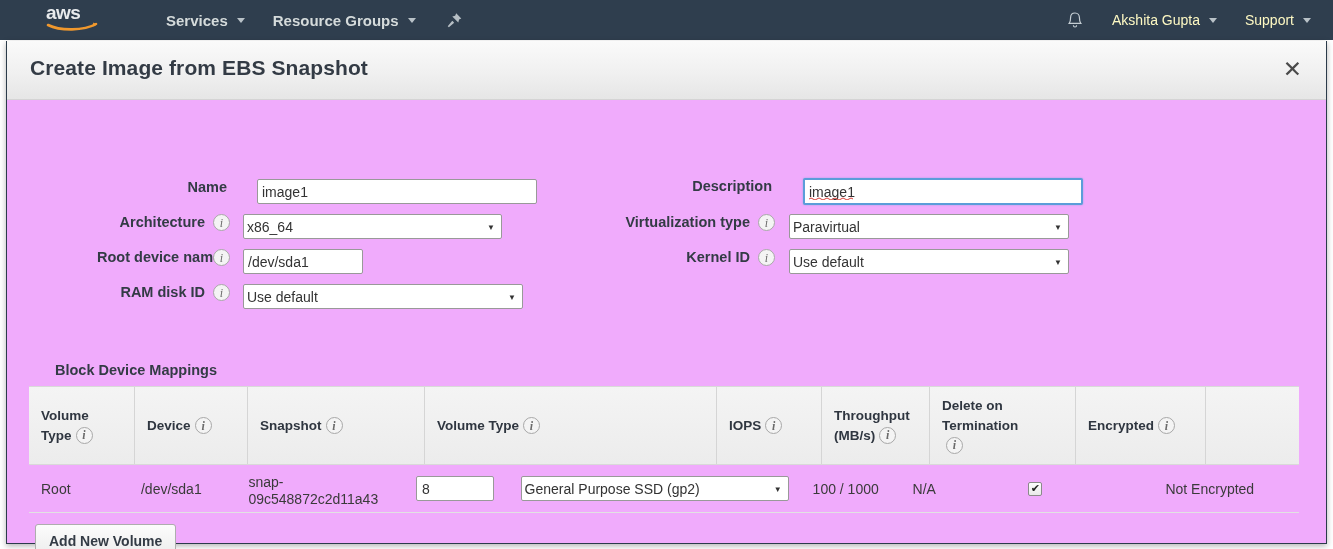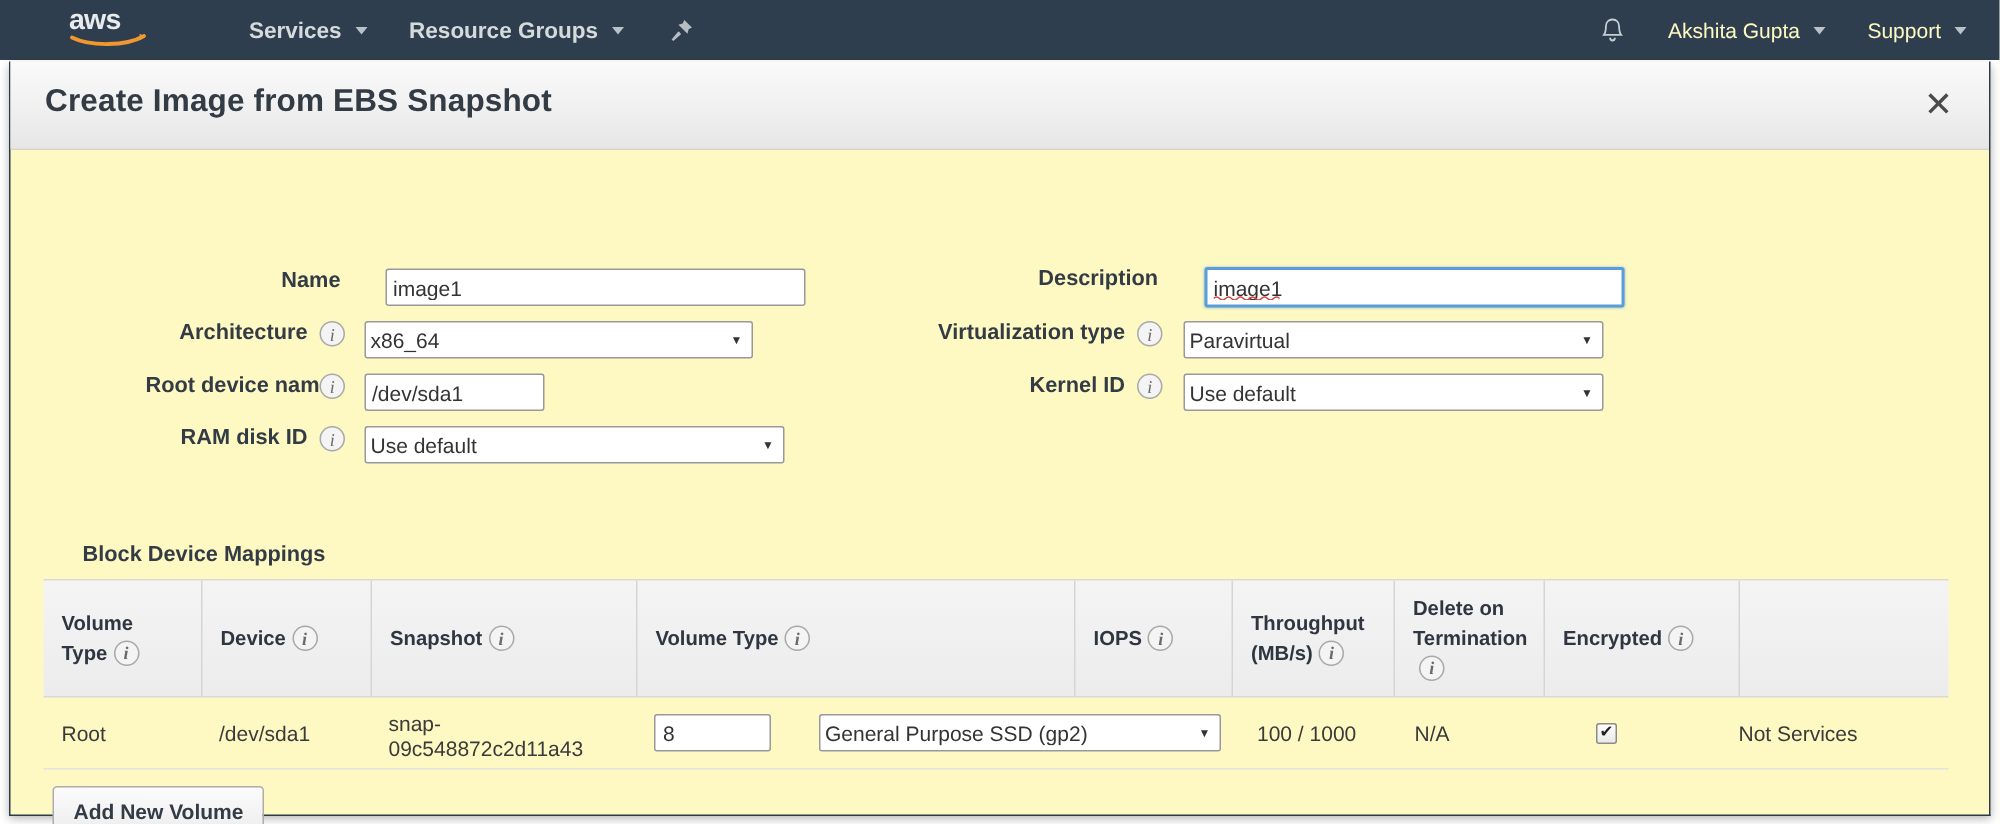--- a/index.html
+++ b/index.html
@@ -37,21 +37,21 @@
     border-top: 5px solid #b9c2c8;
     display: inline-block;
   }
   .pin-icon { padding: 0 16px; display:flex; align-items:center; cursor:pointer; }
   .bell-icon { padding: 0 14px; display:flex; align-items:center; cursor:pointer; }
 
   
   #modal {
     position: absolute; left: 6px; top: 41px;
     width: 1321px; height: 503px;
-    background: #fef9c3;
+    background: #f0abfc;
     border: 1px solid #2b3b4a;
     border-top: none;
     box-shadow: 0 2px 6px rgba(0,0,0,.3);
   }
   #modal-header {
     position: relative;
     height: 59px;
     background: linear-gradient(to bottom, #fafafa 0%, #f0f0f0 55%, #e6e6e6 100%);
     border-bottom: 1px solid #d4d4d4;
   }
@@ -149,21 +149,21 @@
 
   
   .c0 { width: 105px; }
   .c1 { width: 113px; }
   .c2 { width: 177px; }
   .c3 { width: 110px; }
   .c4 { width: 292px; }
   .c5 { width: 105px; }
   .c6 { width: 108px; }
   .c7 { width: 100px; }
-  .c8 { width: 130px; }
+  .c8 { width: 130px; margin-left: 46px; }
   .c9 { width: 30px; }
 
   input.size-input {
     width: 78px; height: 25px;
     border: 1px solid #999; border-radius: 2px;
     font-size: 14px; color: #333; padding: 0 5px;
     font-family: "Liberation Sans", sans-serif; outline: none;
   }
   .chk {
     width: 14px; height: 14px;
@@ -356,21 +356,21 @@
             <select class="sel" style="width:268px;">
               <option>General Purpose SSD (gp2)</option>
             </select>
           </span>
         </div>
         <div class="td c5">100 / 1000</div>
         <div class="td c6">N/A</div>
         <div class="td c7" style="justify-content:flex-start; padding-left:25px;">
           <span class="chk">✔</span>
         </div>
-        <div class="td c8" style="padding-left:20px;">Not Services</div>
+        <div class="td c8" style="padding-left:20px;">Not Encrypted</div>
         <div class="td c9"></div>
       </div>
     </div>
 
     <button id="add-volume-btn">Add New Volume</button>
 
   </div>
 </div>
 
 </body></html>

